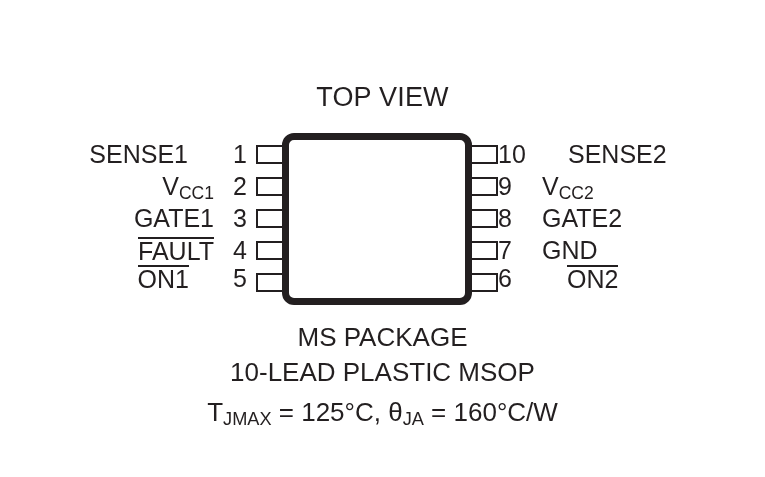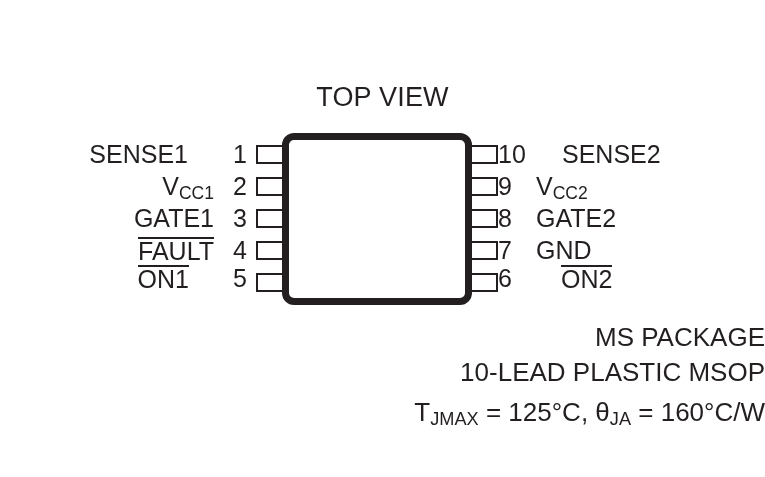--- a/index.html
+++ b/index.html
@@ -118,21 +118,21 @@
     width: 293px;
   }
   .col-right .label-row {
     left: 26px;
     justify-content: flex-start;
   }
   .col-right .pin-num {
     display: inline-block;
     width: 34px;
     text-align: left;
-    margin-right: 4px;
+    margin-right: 10px;
   }
 
   .row-y1 { top: 12px; gap: 26px; }
   .row-y2 { top: 44px; }
   .row-y3 { top: 76px; }
   .row-y4 { top: 108px; }
   .row-y5 { top: 136px; gap: 25px; }
 
   
   .ovl {
@@ -157,21 +157,21 @@
     position: relative;
     bottom: -0.22em;
     letter-spacing: 0;
   }
 
   
   .caption {
     position: absolute;
     left: 0;
     width: 765px;
-    text-align: right;
+    text-align: center;
     color: #231f20;
   }
   .cap-1 { top: 322px; font-size: 26px; }
   .cap-2 { top: 357px; font-size: 26px; }
   .cap-3 { top: 397px; font-size: 26px; }
 </style>
 </head>
 <body>
 
 <div class="stage">

